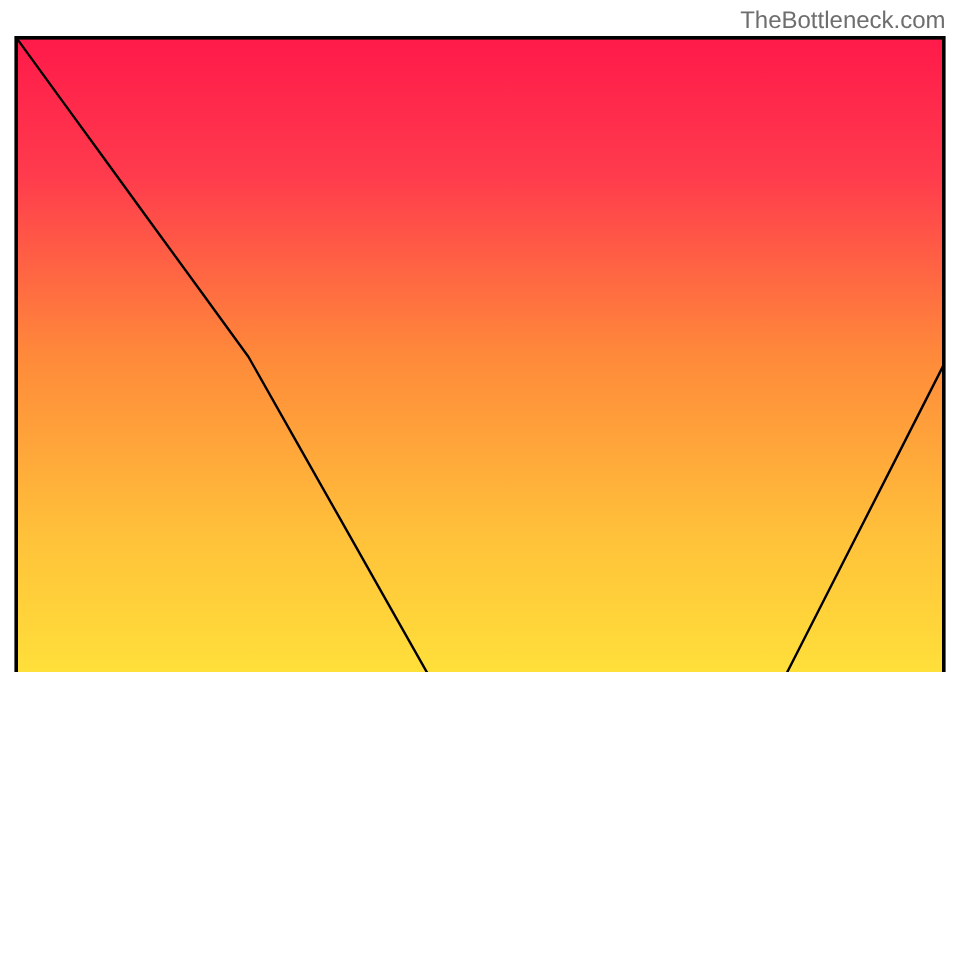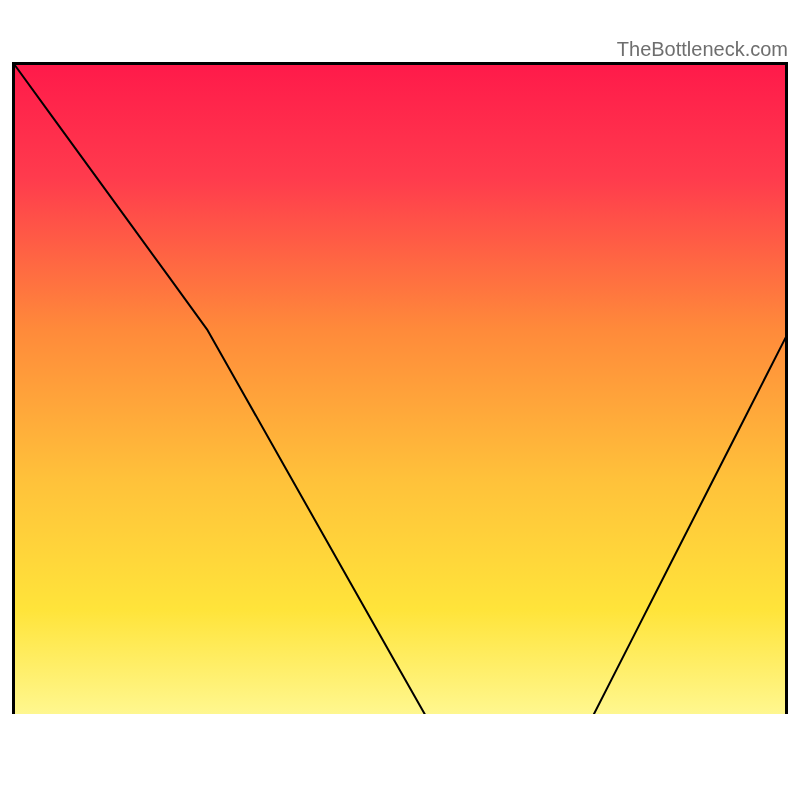--- a/index.html
+++ b/index.html
@@ -4,22 +4,21 @@
 <style>
   body {
     margin: 0;
     padding: 0;
     background: #ffffff;
     font-family: Arial, Helvetica, sans-serif;
   }
   .container {
     position: relative;
     width: 800px;
-    height: 682px;
-    margin-top: 32px;
+    height: 560px;
   }
   .watermark {
     position: absolute;
     top: 6px;
     right: 12px;
     color: #6e6e6e;
     font-size: 20px;
     font-weight: 400;
     z-index: 10;
   }

